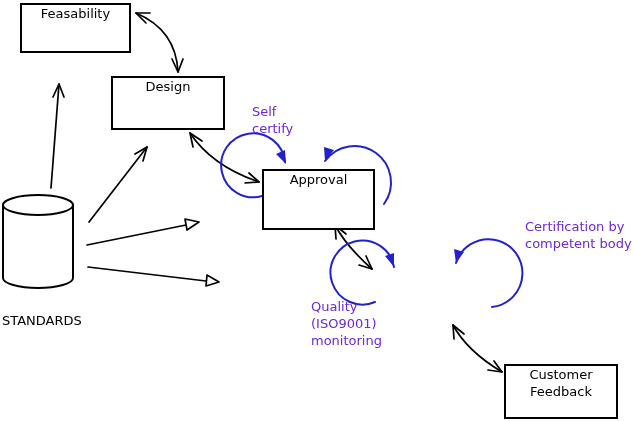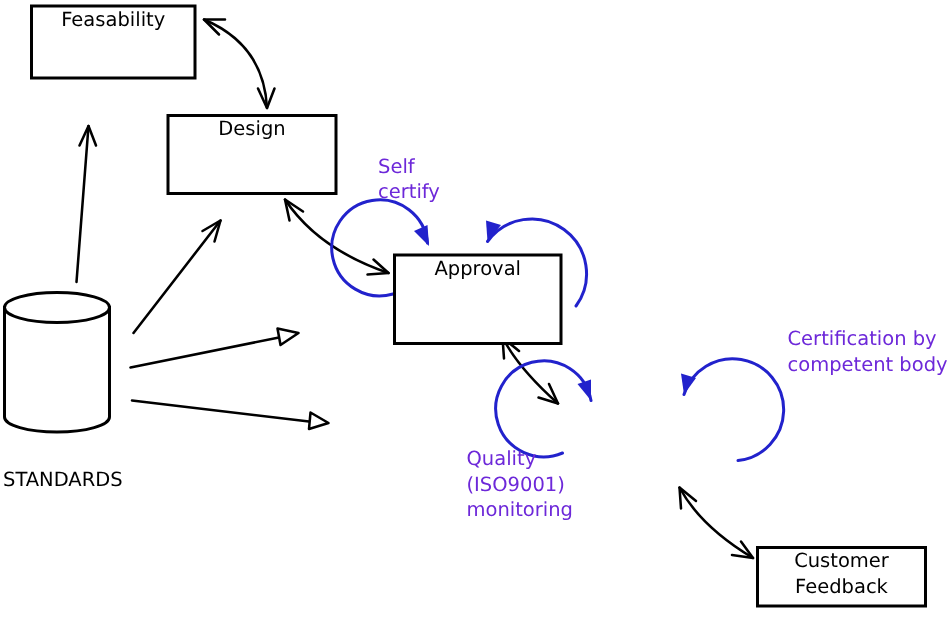--- a/index.html
+++ b/index.html
@@ -112,21 +112,21 @@
 
   <div class="node" style="left:111px; top:76px; width:114px; height:54px;">
     <span>Design</span>
   </div>
 
   <div class="node" style="left:262px; top:169px; width:113px; height:61px;">
     <span>Approval</span>
   </div>
 
 
-  <div class="node" style="left:504px; top:364px; width:114px; height:41px;">
+  <div class="node" style="left:504px; top:364px; width:114px; height:55px;">
     <span>Customer
 Feedback</span>
   </div>
 
   <div class="plain-label" style="left:2px; top:293px;margin-top:20px;">STANDARDS</div>
 
   <div class="note" style="left:252px; top:103px;">Self
 certify</div>
 
 

